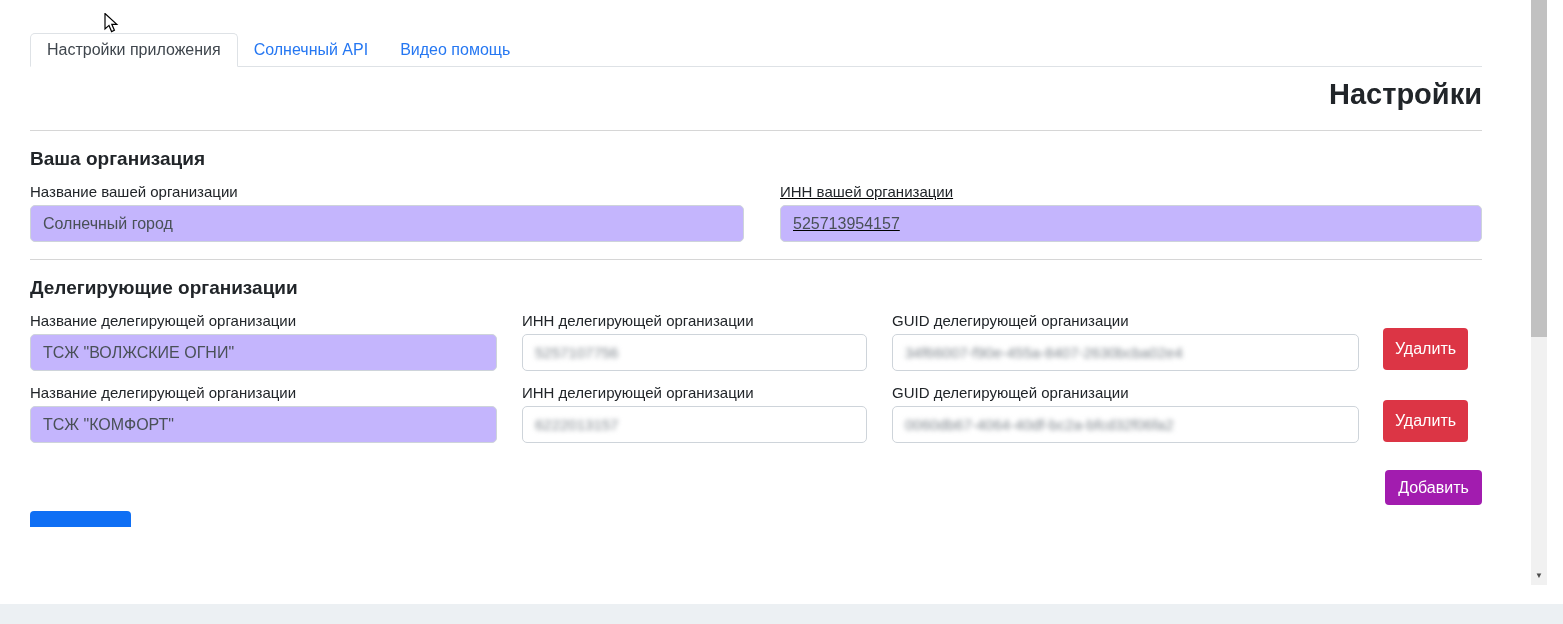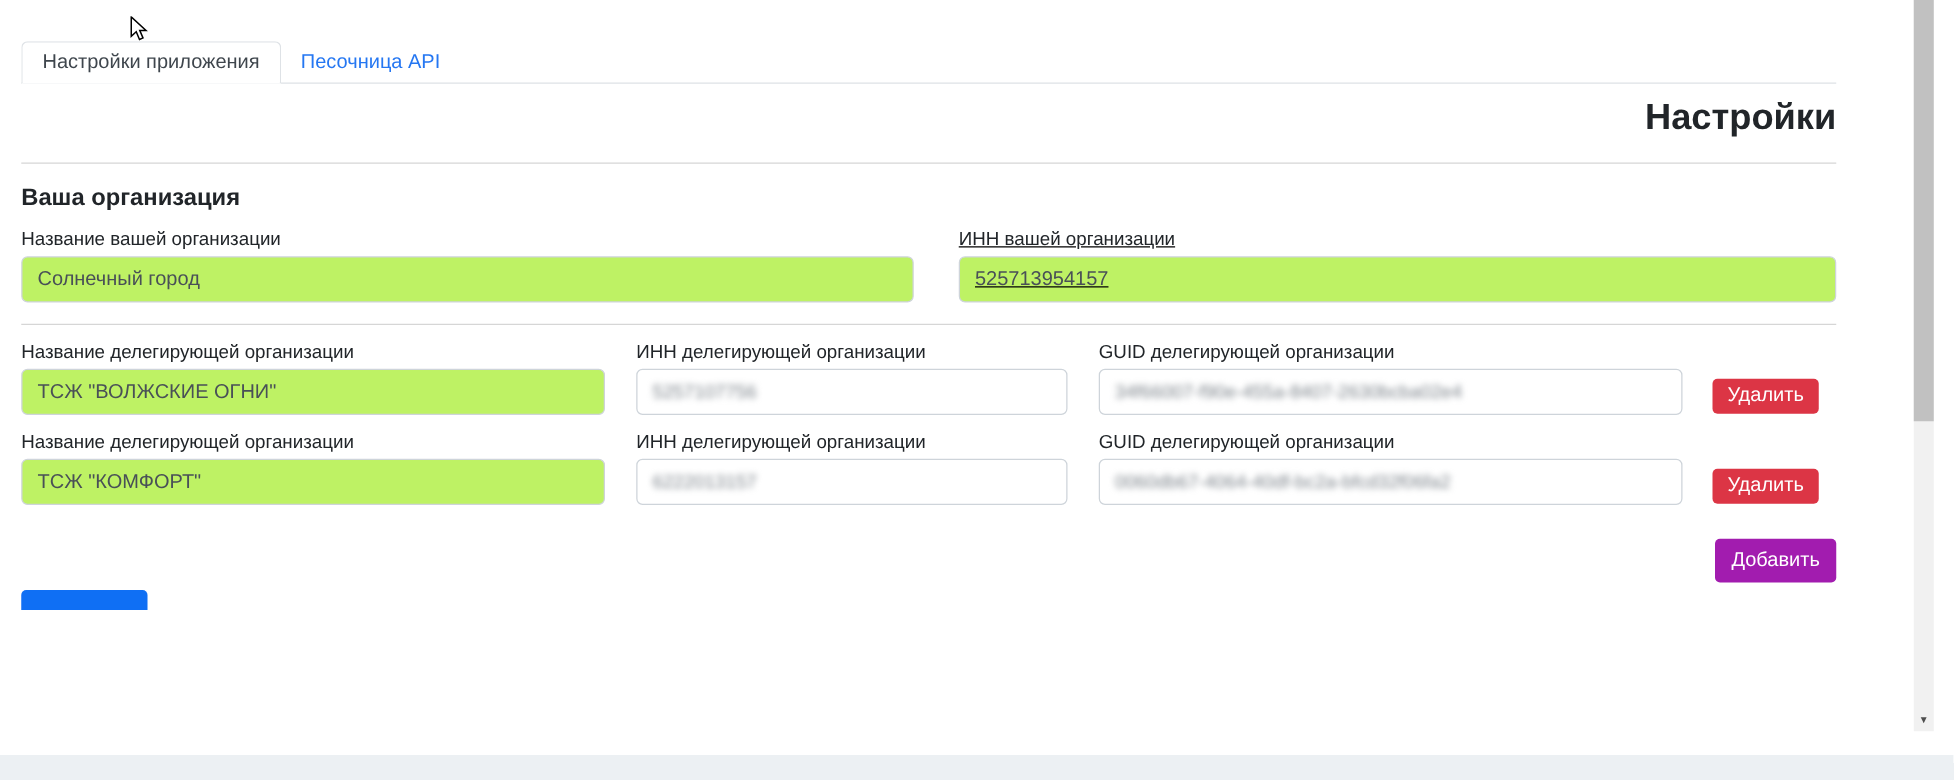--- a/index.html
+++ b/index.html
@@ -1,20 +1,20 @@
 <!DOCTYPE html>
 <html><head>
 <meta charset="utf-8">
 <style>
   * { box-sizing: border-box; margin: 0; padding: 0; }
   html, body { width: 1563px; height: 624px; background: #fff; }
   body { font-family: "Liberation Sans", sans-serif; }
 
   .screen { position: relative; width: 1563px; height: 624px; background: #fff; overflow: hidden; }
-  .content { position: absolute; left: 17px; top: 0; width: 1452px; }
+  .content { position: absolute; left: 30px; top: 0; width: 1452px; }
 
   
   .tabs { display: flex; align-items: flex-end; border-bottom: 1px solid #dee2e6; margin-top: 33px; }
   .tab { padding: 7px 16px; font-size: 16px; white-space: nowrap; }
   .tab-active {
     background: #fff; border: 1px solid #dee2e6; border-bottom: 1px solid #fff;
     border-radius: 5px 5px 0 0; margin-bottom: -1px; color: #3f464d; cursor: default;
   }
   .tab-link { color: #2577f2; cursor: pointer; }
 
@@ -22,21 +22,21 @@
   .divider { border: none; border-top: 1px solid #d6d6d6; margin: 0; }
   .divider-1 { margin-top: 19px; }
   .divider-2 { margin-top: 17px; }
 
   h2.section-heading { font-size: 19px; font-weight: 700; color: #212529; margin: 17px 0 0; }
 
   label.field-label { display: block; font-size: 15px; color: #212529; margin: 13px 0 5px; }
 
   .text-input {
     display: block; width: 100%; height: 37px; border: 1px solid #ced4da; border-radius: 5px;
-    padding: 16px 12px; font-size: 16px; color: #495057; background: #bef264;
+    padding: 16px 12px; font-size: 16px; color: #495057; background: #c4b5fd;
     font-family: "Liberation Sans", sans-serif; outline: none;
   }
   .text-input::placeholder { color: #8a9197; }
 
   .fake-input {
     display: flex; align-items: center; width: 100%; height: 37px; border: 1px solid #ced4da;
     border-radius: 5px; padding: 6px 12px; background: #fff; overflow: hidden;
   }
   .blurred-value { font-size: 15px; color: #7e858c; filter: blur(2.6px); white-space: nowrap; }
 
@@ -47,21 +47,21 @@
 
   
   .drow { display: flex; }
   .col-name { width: 467px; margin-right: 25px; }
   .col-inn  { width: 345px; margin-right: 25px; }
   .col-guid { width: 467px; margin-right: 24px; }
   .col-btn  { display: flex; align-items: flex-end; }
 
   .btn { border: none; border-radius: 4px; font-size: 16px; color: #fff; cursor: pointer;
          font-family: "Liberation Sans", sans-serif; }
-  .btn-danger { background: #dc3545; width: 85px; height: 28px; margin-bottom: 1px; }
+  .btn-danger { background: #dc3545; width: 85px; height: 42px; margin-bottom: 1px; }
   .btn-primary { background: #a21caf; width: 97px; height: 35px; }
 
   .search-wrap { margin-top: 26px; }
   .add-row { display: flex; justify-content: flex-end; margin-top: 27px; }
 
   .partial-button {
     width: 101px; height: 16px; margin-top: 6px; background: #0f6ff4;
     border-radius: 4px 4px 0 0; cursor: pointer;
   }
 
@@ -81,21 +81,22 @@
 </style>
 </head>
 <body>
 
 <div class="screen">
 
   <div class="content">
 
     <nav class="tabs">
       <div class="tab tab-active">Настройки приложения</div>
-      <div class="tab tab-link">Песочница API</div>
+      <div class="tab tab-link">Солнечный API</div>
+      <div class="tab tab-link">Видео помощь</div>
     </nav>
 
     <h1 class="page-title">Настройки</h1>
 
     <hr class="divider divider-1">
 
     <h2 class="section-heading">Ваша организация</h2>
 
     <div class="row-two">
       <div class="col-a">
@@ -103,20 +104,21 @@
         <input class="text-input" type="text" value="Солнечный город" style="">
       </div>
       <div class="col-b">
         <label class="field-label">ИНН вашей организации</label>
         <input class="text-input" type="text" value="525713954157" style="">
       </div>
     </div>
 
     <hr class="divider divider-2">
 
+    <h2 class="section-heading">Делегирующие организации</h2>
 
     <div class="drow">
       <div class="col-name">
         <label class="field-label">Название делегирующей организации</label>
         <input class="text-input" type="text" value="ТСЖ &quot;ВОЛЖСКИЕ ОГНИ&quot;" style="">
       </div>
       <div class="col-inn">
         <label class="field-label">ИНН делегирующей организации</label>
         <div class="fake-input">
           <span class="blurred-value">5257107756</span>

